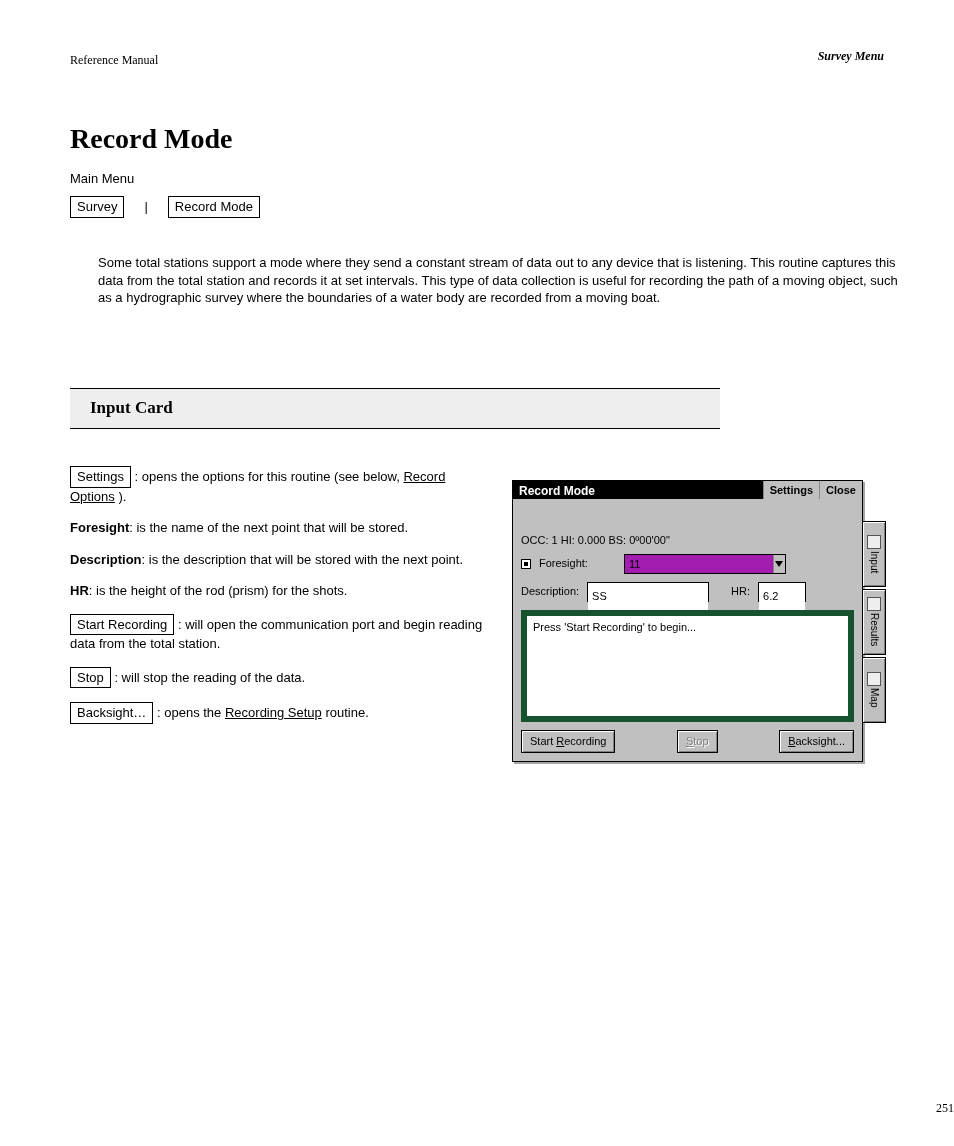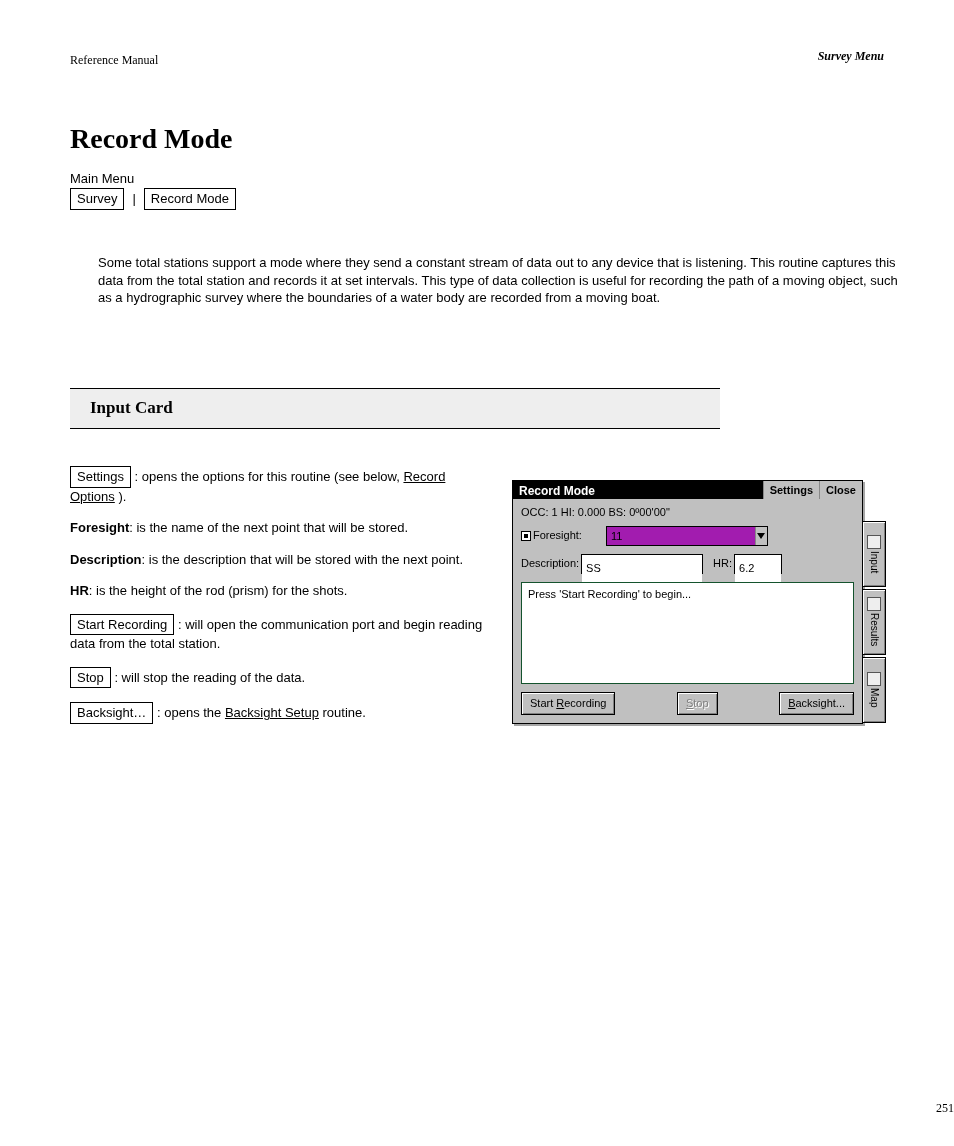--- a/index.html
+++ b/index.html
@@ -2,43 +2,43 @@
 <html><head>
 <meta charset="utf-8">
 <style>
   html,body{margin:0;padding:0;background:#fff;color:#000;}
   body{font-family:Verdana,Geneva,sans-serif;font-size:13px;line-height:1.35;width:954px;}
   .page{position:relative;width:954px;height:1146px;}
   .hdr-left{position:absolute;left:70px;top:52px;font-family:Georgia,'Times New Roman',serif;font-size:12px;}
   .hdr-right{position:absolute;right:70px;top:48px;font-family:Georgia,'Times New Roman',serif;font-size:12px;font-weight:bold;font-style:italic;margin-left:8px;}
   .h1{position:absolute;left:70px;top:120px;font-family:Georgia,'Times New Roman',serif;font-size:28px;font-weight:bold;}
   .para1{position:absolute;left:70px;top:170px;width:800px;}
-  .menu-row{position:absolute;left:70px;top:188px;display:flex;align-items:center;gap:8px;}
+  .menu-row{position:absolute;left:70px;top:196px;display:flex;align-items:center;gap:20px;}
   .boxed{border:1px solid #000;padding:1px 6px;background:#fff;font-size:13px;display:inline-block;}
   .para2{position:absolute;left:70px;top:254px;width:800px;margin-left:28px;}
   .h2bar{position:absolute;left:70px;top:388px;width:610px;border-top:1px solid #000;border-bottom:1px solid #000;background:#eee;padding:8px 20px;font-family:Georgia,'Times New Roman',serif;font-size:17px;font-weight:bold;}
   .body-left{position:absolute;left:70px;top:466px;width:420px;}
   .blk{margin:0 0 14px 0;}
   .xref{text-decoration:underline;}
   .dlg{position:absolute;left:512px;top:480px;width:349px;border:1px solid #000;box-shadow:2px 2px 0 rgba(0,0,0,.35);font-family:'MS Sans Serif',Tahoma,Verdana,sans-serif;font-size:11px;color:#000;background:#c0c0c0;}
   .dlg-title{display:flex;align-items:stretch;background:#000;color:#fff;height:18px;}
   .dlg-title .t{flex:1;padding:2px 6px;font-weight:bold;font-size:12px;}
   .tbtn{background:#c0c0c0;color:#000;border-left:1px solid #888;padding:2px 6px;font-weight:bold;font-size:11px;cursor:pointer;}
   .dlg-body{position:relative;padding:6px 8px 8px 8px;background:#c0c0c0;}
-  .statline{font-size:11px;margin-bottom:6px;}
-  .row{display:flex;align-items:center;gap:2px;margin-bottom:8px;}
+  .statline{font-size:11px;margin-bottom:6px;margin-top:28px;}
+  .row{display:flex;align-items:center;gap:8px;margin-bottom:8px;}
   .radio{width:8px;height:8px;border:1px solid #000;display:inline-block;background:#fff;position:relative;}
   .radio::after{content:"";position:absolute;left:2px;top:2px;width:4px;height:4px;background:#000;}
   .combo{display:flex;align-items:stretch;border:1px solid #000;background:#fff;height:18px;}
   .combo input{border:none;outline:none;font:inherit;padding:0 4px;height:18px;background:#a21caf;}
   .combo .ddbtn{width:17px;background:#c0c0c0;border-left:1px solid #888;display:flex;align-items:center;justify-content:center;}
   .tri{width:0;height:0;border-left:4px solid transparent;border-right:4px solid transparent;border-top:6px solid #000;}
   .txt{border:1px solid #000;background:#fff;height:18px;}
   .txt input{border:none;outline:none;font:inherit;padding:0 4px;height:27px;width:100%;box-sizing:border-box;background:#fff;}
-  .msgbox{border:1px solid #14532d;background:#fff;height:92px;padding:4px 6px;font-size:11px;margin-bottom:8px;}
+  .msgbox{border:6px solid #14532d;background:#fff;height:92px;padding:4px 6px;font-size:11px;margin-bottom:8px;}
   .btnrow{display:flex;gap:10px;justify-content:space-between;}
   .wbtn{border:1px solid #000;background:#c0c0c0;padding:3px 8px;font-size:11px;cursor:pointer;box-shadow:inset 1px 1px 0 #fff,inset -1px -1px 0 #808080;}
   .wbtn.disabled{color:#808080;text-shadow:1px 1px 0 #fff;}
   .sidetabs{position:absolute;right:-22px;top:22px;width:22px;display:flex;flex-direction:column;gap:2px;}
   .stab{border:1px solid #000;background:#c0c0c0;width:22px;height:64px;display:flex;flex-direction:column;align-items:center;justify-content:center;gap:2px;font-size:10px;box-shadow:inset 1px 1px 0 #fff,inset -1px -1px 0 #808080;}
   .stab .ic{width:12px;height:12px;border:1px solid #555;background:#eee;}
   .vtxt{writing-mode:vertical-rl;}
   .u{text-decoration:underline;}
   .footer{position:absolute;left:0;right:0;bottom:30px;text-align:right;font-family:Georgia,'Times New Roman',serif;font-size:12px;}
 </style>
@@ -82,21 +82,21 @@
       <span class="boxed">Start Recording</span>
       <span>: will open the communication port and begin reading data from the total station.</span>
     </p>
     <p class="blk">
       <span class="boxed">Stop</span>
       <span>: will stop the reading of the data.</span>
     </p>
     <p class="blk">
       <span class="boxed">Backsight…</span>
       <span>: opens the </span>
-      <span class="xref">Backsight Setup</span>
+      <span class="xref">Recording Setup</span>
       <span> routine.</span>
     </p>
   </div>
 
   <div class="dlg">
     <div class="dlg-title">
       <div class="t">Record Mode</div>
       <div class="tbtn">Settings</div>
       <div class="tbtn">Close</div>
     </div>

